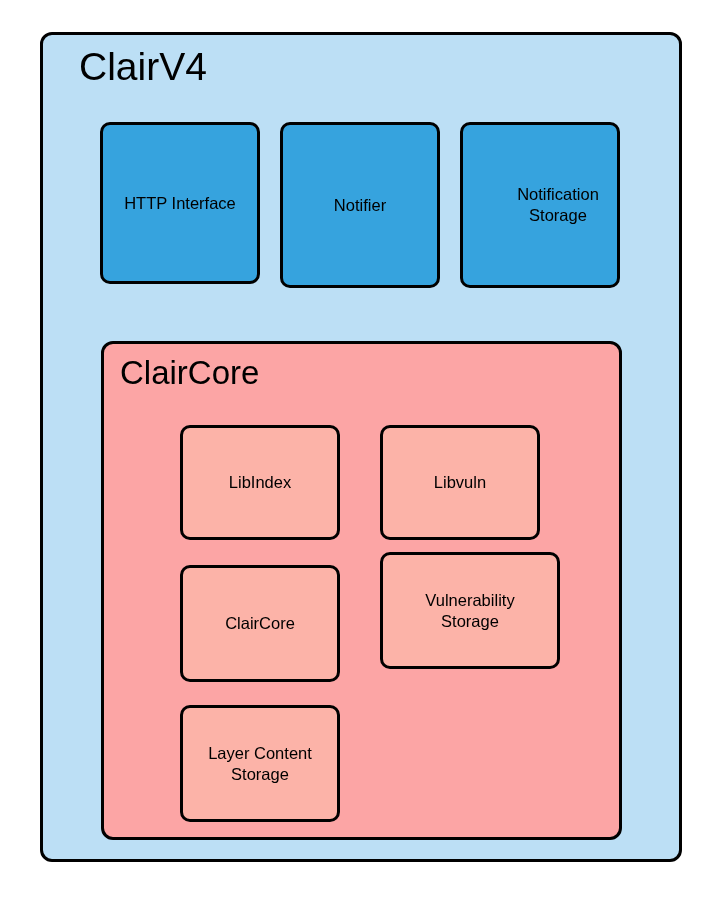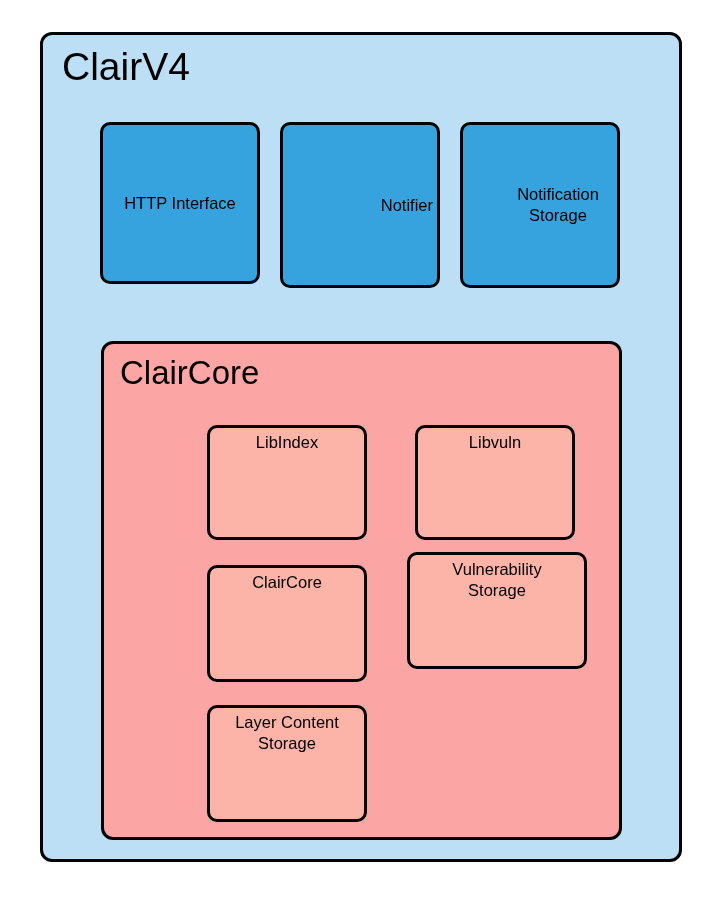--- a/index.html
+++ b/index.html
@@ -38,41 +38,41 @@
     left: 40px;
     top: 32px;
     width: 642px;
     height: 830px;
     background: #bcdff5;
     border-radius: 12px;
     display: block;
   }
   #clairv4-title {
     position: absolute;
-    left: 19px;
+    left: 36px;
     top: 8px;
     font-size: 39px;
     line-height: 48px;
     color: #000000;
     white-space: nowrap;
   }
 
   
   .svc {
     background: #36a3de;
     align-items: center;
     justify-content: center;
     text-align: center;
     font-size: 16.5px;
     line-height: 21px;
     color: #000000;
     padding: 4px;
   }
   #svc-http   { left: 100px; top: 122px; width: 160px; height: 162px; }
-  #svc-notifier { left: 280px; top: 122px; width: 160px; height: 166px; justify-content: flex-end; }
+  #svc-notifier { left: 280px; top: 122px; width: 160px; height: 166px; }
   #svc-notifstore { left: 460px; top: 122px; width: 160px; height: 166px; padding-left: 40px; }
 
   
   #claircore {
     left: 101px;
     top: 341px;
     width: 521px;
     height: 499px;
     background: #fca5a5;
     border-radius: 12px;
@@ -84,31 +84,30 @@
     top: 8px;
     font-size: 33px;
     line-height: 41px;
     color: #000000;
     white-space: nowrap;
   }
 
   
   .comp {
     background: #fcb3a8;
-    align-items: flex-start;
+    align-items: center;
     justify-content: center;
     text-align: center;
     font-size: 16.5px;
     line-height: 21px;
     color: #000000;
     padding: 4px;
-    margin-left: 27px;
   }
   #comp-libindex  { left: 180px; top: 425px; width: 160px; height: 115px; }
-  #comp-libvuln   { left: 388px; top: 425px; width: 160px; height: 115px; }
+  #comp-libvuln   { left: 380px; top: 425px; width: 160px; height: 115px; }
   #comp-updaters  { left: 180px; top: 565px; width: 160px; height: 117px; }
   #comp-vulnstore { left: 380px; top: 552px; width: 180px; height: 117px; }
   #comp-layerstore{ left: 180px; top: 705px; width: 160px; height: 117px; }
 
   .label { display: block; }
 </style>
 </head>
 <body>
 
 <div id="canvas">

